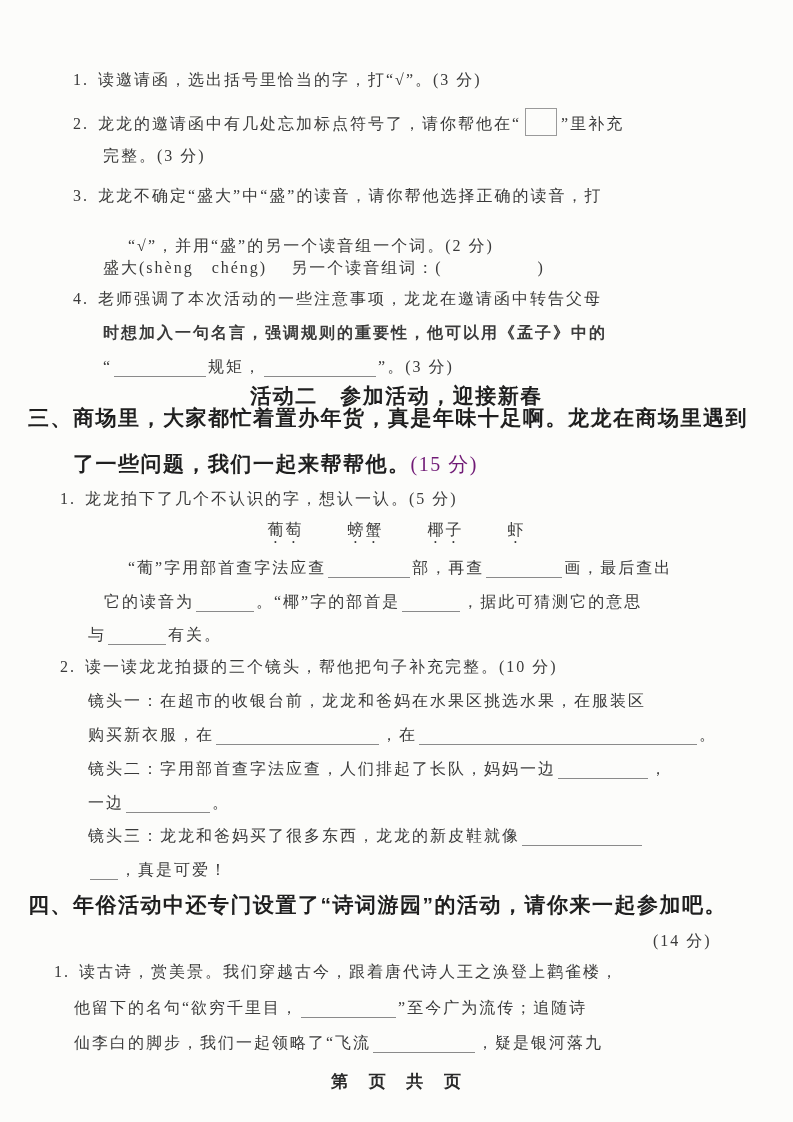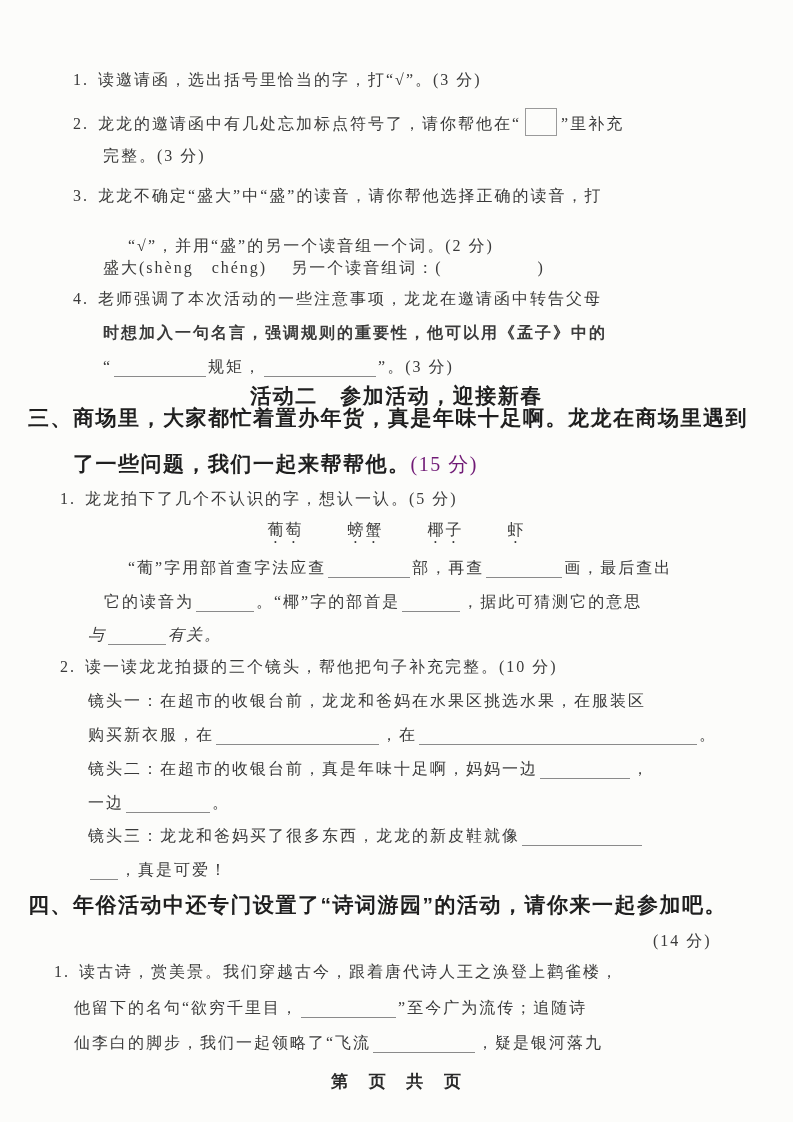--- a/index.html
+++ b/index.html
@@ -94,36 +94,36 @@
   <div class="ln center words" style="top:518px;">
     <span>葡萄</span><span>螃蟹</span><span>椰子</span><span>虾</span>
   </div>
 
   <div class="ln" style="top:555px; left:128px;">
     <span>“葡”字用部首查字法应查</span><span class="blank" style="width:82px;"></span><span>部，再查</span><span class="blank" style="width:76px;"></span><span>画，最后查出</span>
   </div>
   <div class="ln" style="top:589px; left:88px;margin-left:16px;">
     <span>它的读音为</span><span class="blank" style="width:58px;"></span><span>。“椰”字的部首是</span><span class="blank" style="width:58px;"></span><span>，据此可猜测它的意思</span>
   </div>
-  <div class="ln" style="top:622px; left:88px;font-style:italic;">
+  <div class="ln" style="top:622px; left:88px;">
     <span>与</span><span class="blank" style="width:58px;"></span><span>有关。</span>
   </div>
 
   <div class="ln" style="top:655px; left:60px;">
     <span class="num">2.</span><span>读一读龙龙拍摄的三个镜头，帮他把句子补充完整。(10 分)</span>
   </div>
 
   <div class="ln" style="top:689px; left:88px;">
     <span>镜头一：在超市的收银台前，龙龙和爸妈在水果区挑选水果，在服装区</span>
   </div>
   <div class="ln" style="top:722px; left:88px;">
     <span>购买新衣服，在</span><span class="blank" style="width:163px;"></span><span>，在</span><span class="blank" style="width:278px;"></span><span>。</span>
   </div>
   <div class="ln" style="top:756px; left:88px;">
-    <span>镜头二：在超市的收银台前，真是年味十足啊，妈妈一边</span><span class="blank" style="width:90px;"></span><span>，</span>
+    <span>镜头二：字用部首查字法应查，人们排起了长队，妈妈一边</span><span class="blank" style="width:90px;"></span><span>，</span>
   </div>
   <div class="ln" style="top:790px; left:88px;">
     <span>一边</span><span class="blank" style="width:84px;"></span><span>。</span>
   </div>
   <div class="ln" style="top:823px; left:88px;">
     <span>镜头三：龙龙和爸妈买了很多东西，龙龙的新皮鞋就像</span><span class="blank" style="width:120px;"></span>
   </div>
   <div class="ln" style="top:857px; left:88px;">
     <span class="blank" style="width:28px;"></span><span>，真是可爱！</span>
   </div>

